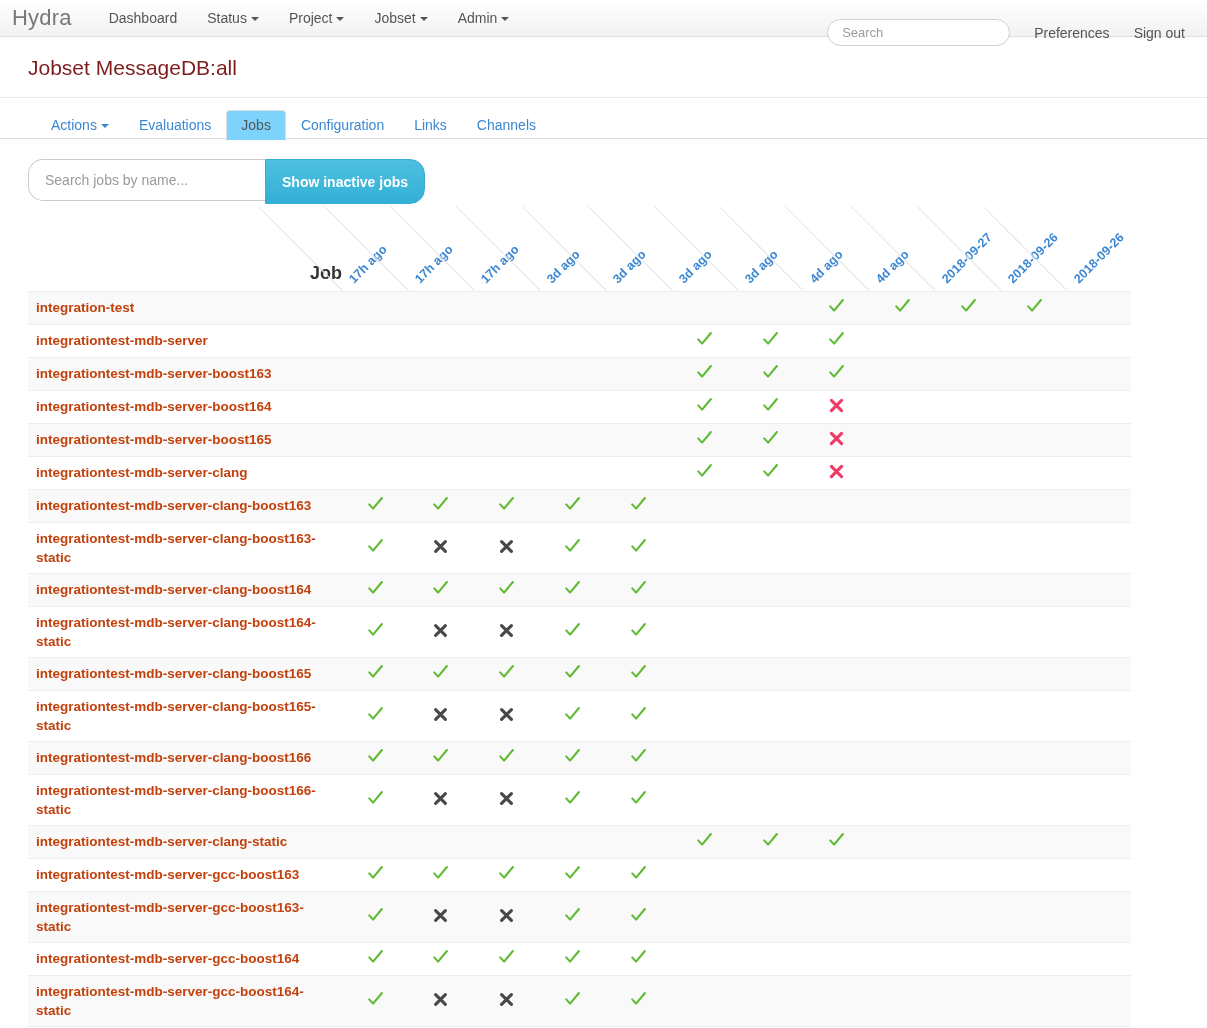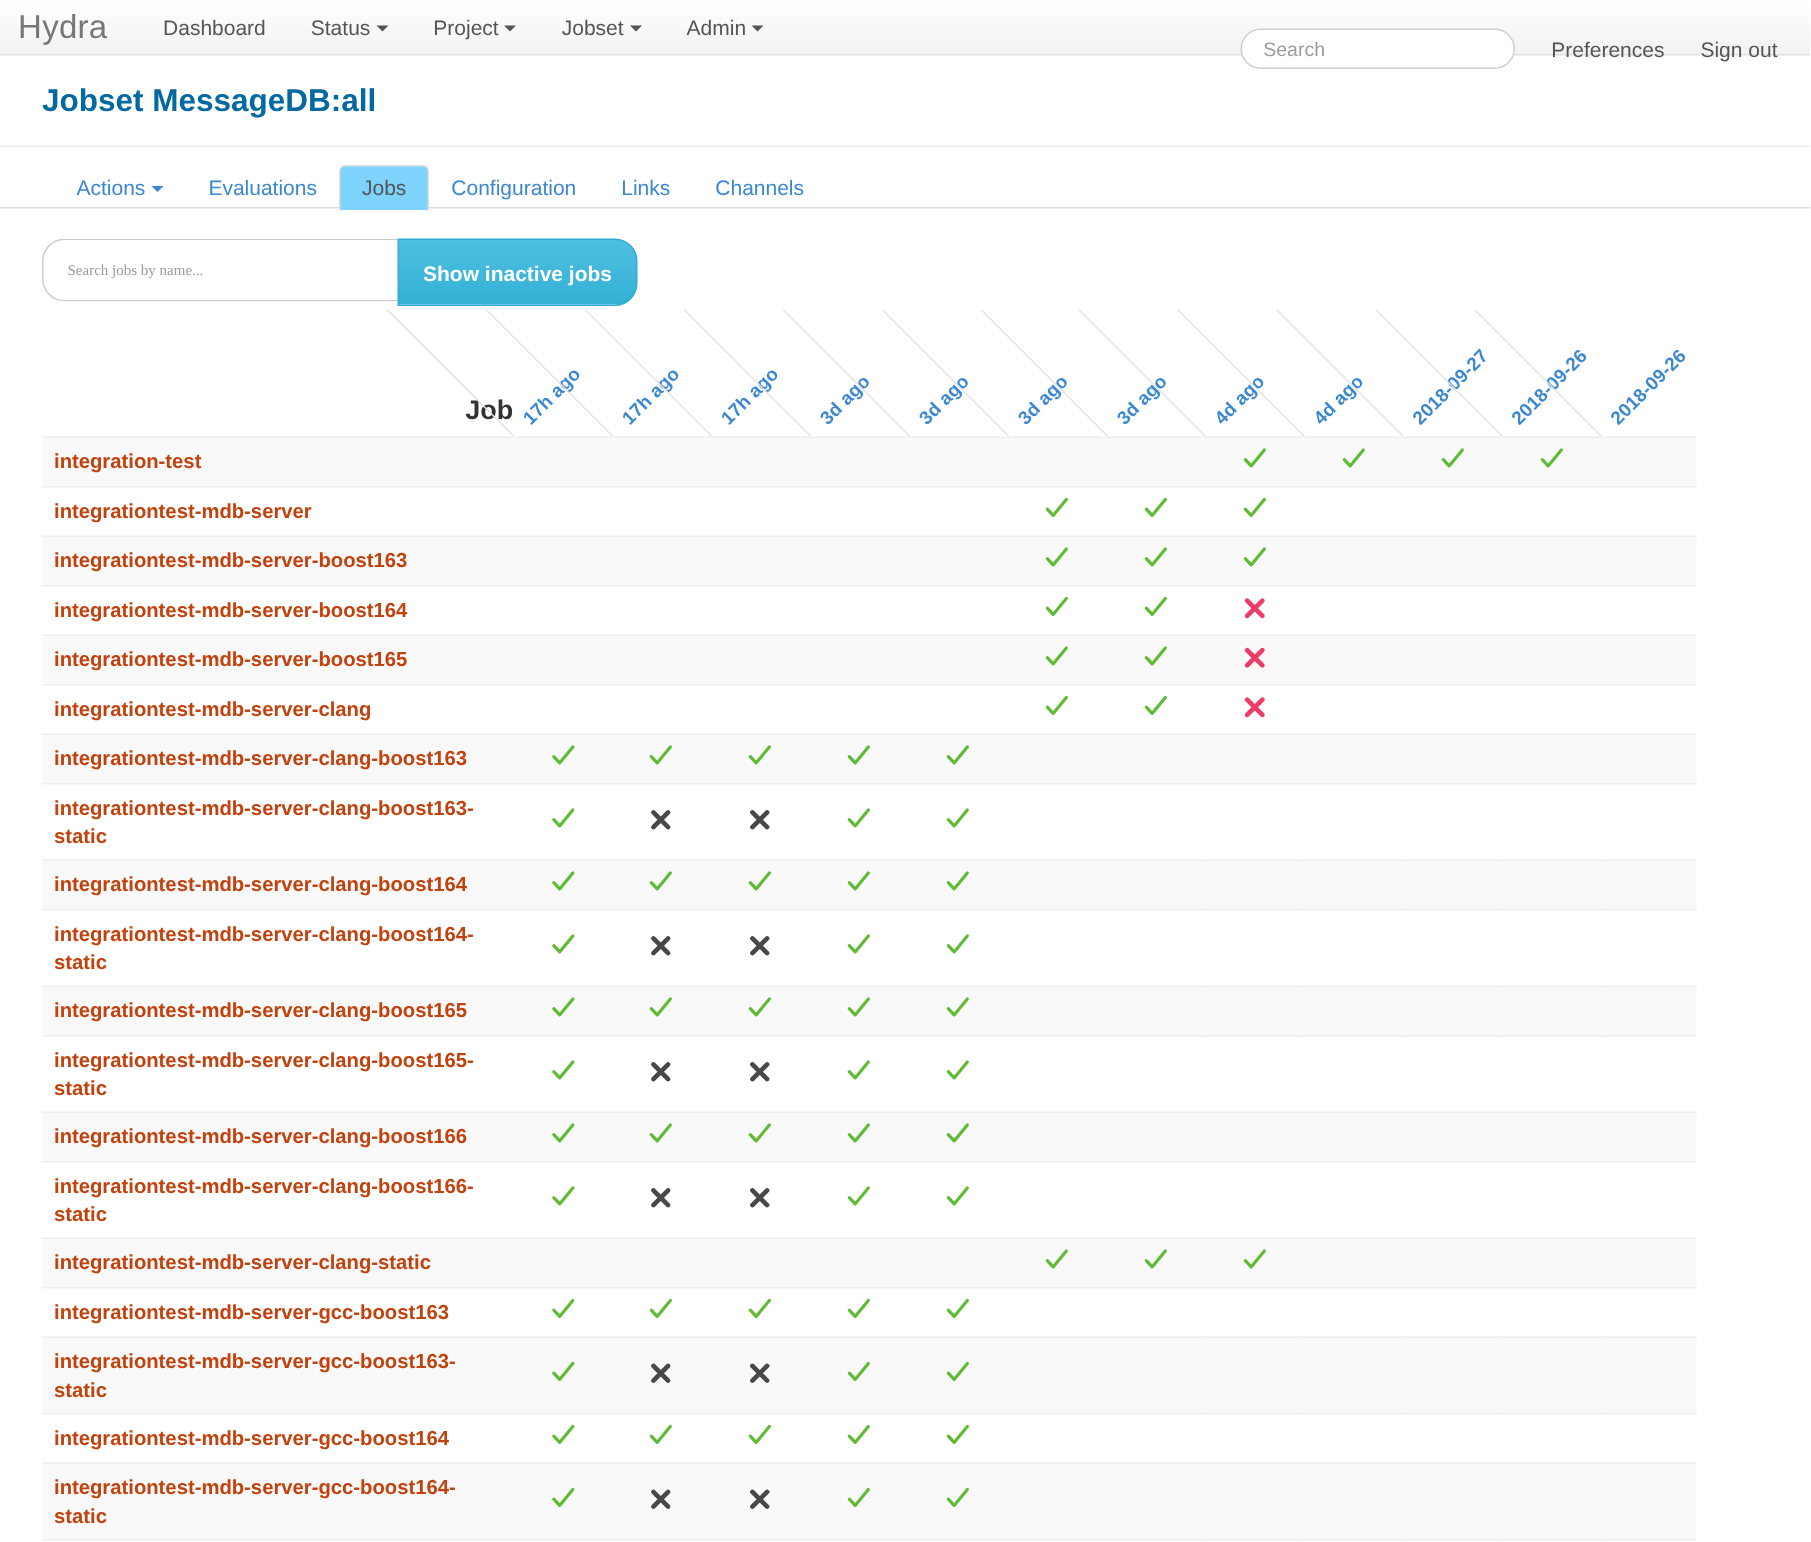--- a/index.html
+++ b/index.html
@@ -73,22 +73,22 @@
   }
   .search-box::placeholder { color: #9b9b9b; }
   .nav-right .nav-link { padding: 0 0 0 24px; }
 
   
   .page-head {
     padding: 18px 28px 0 28px;
   }
   .page-title {
     font-size: 21px;
-    font-weight: bold;
-    color: #0369a1;
+    font-weight: normal;
+    color: #7f1d1d;
     margin: 0 0 17px 0;
     line-height: 1.2;
   }
   .head-rule {
     border-bottom: 1px solid #eaeaea;
     margin: 0 -28px;
   }
 
   
   .tabs {
@@ -125,24 +125,24 @@
     display: flex;
   }
   .input-group { display: flex; height: 30px; }
   .jobs-filter {
     width: 237px;
     height: 42px;
     border: 1px solid #cccccc;
     border-right: none;
     border-radius: 15px 0 0 15px;
     padding: 0 16px;
-    font-size: 10px;
+    font-size: 14px;
     color: #555;
     outline: none;
-    font-family: Liberation Serif, serif;
+    font-family: Liberation Sans, sans-serif;
     background: #fff;
   }
   .jobs-filter::placeholder { color: #9b9b9b; }
   .btn-inactive {
     height: 45px;
     border: 1px solid #35acd3;
     border-radius: 0 15px 15px 0;
     background: linear-gradient(to bottom, #4ec0e0 0%, #33b0d6 100%);
     color: #ffffff;
     font-size: 14px;

